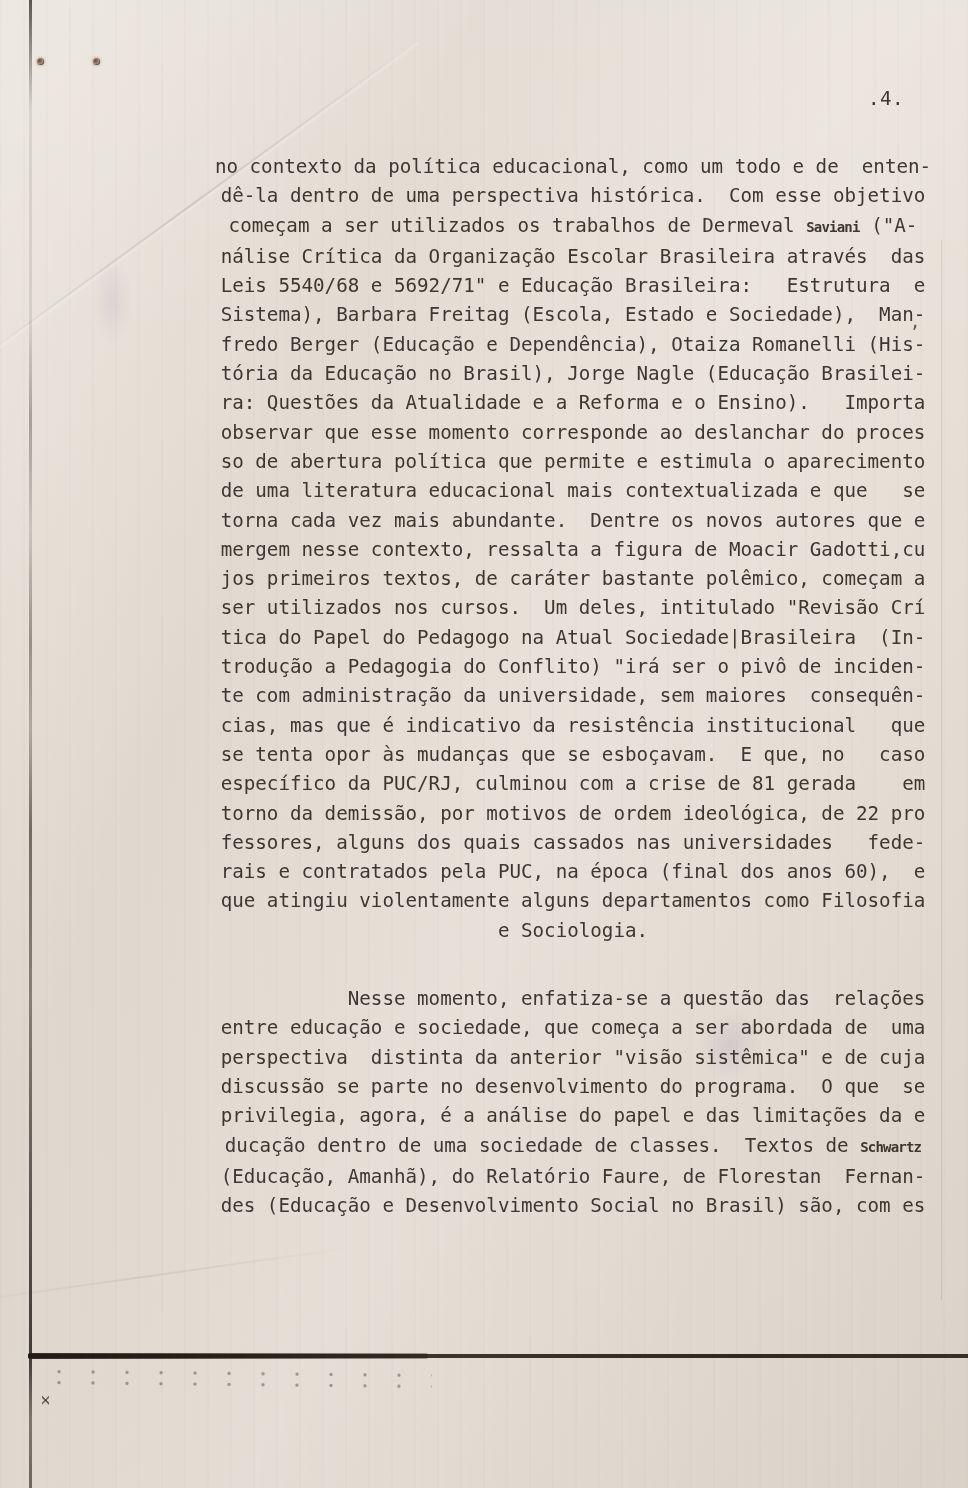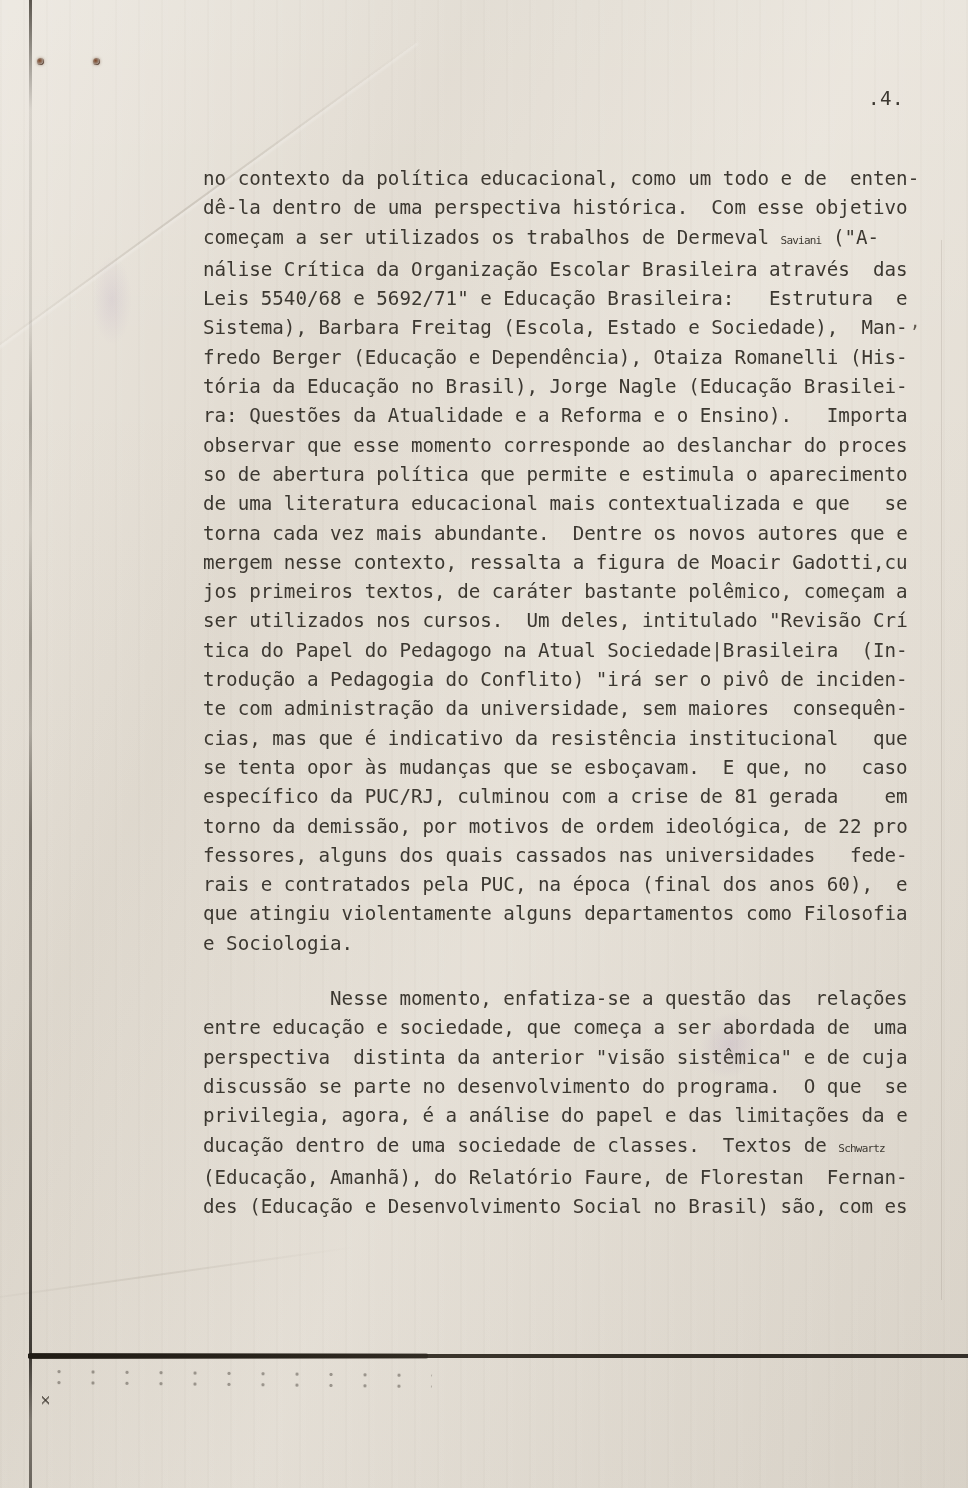--- a/index.html
+++ b/index.html
@@ -77,26 +77,26 @@
       linear-gradient(-45deg, transparent 42%, rgba(50,44,37,0.6) 46%, rgba(50,44,37,0.6) 56%, transparent 60%);
   }
   .ink-dot { position:absolute; width:7px; height:7px; border-radius:50%;
     background:radial-gradient(circle at 38% 38%, #7a4526 0%, #47261472 55%, #3a1e10 75%, rgba(60,32,18,0) 100%);
     box-shadow:0 0 3px rgba(90,55,30,0.5);
   }
   .ink-dot.d1 { left:37px; top:58px; }
   .ink-dot.d2 { left:93px; top:58px; }
   .stray-mark { position:absolute; left:910px; top:312px; font-size:17px; color:rgba(70,62,52,0.85); }
   .page-number { position:absolute; left:868px; top:84px; font-size:19.2px; line-height:29px; letter-spacing:0.5px; }
-  .textblock { position:absolute; left:203px; top:164px; width:740px; font-size:19.2px; line-height:29.3px; }
+  .textblock { position:absolute; left:203px; top:152px; width:740px; font-size:19.2px; line-height:29.3px;text-align:center; }
   .para { white-space:pre; }
-  .para + .para { margin-top:26px; }
+  .para + .para { margin-top:39px; }
   .line { white-space:pre; }
   .u { text-decoration-thickness:1.6px; text-underline-offset:3.5px; }
-  .c { font-size:11px; letter-spacing:-0.8px; }
+  .c { font-size:14px; letter-spacing:-0.8px;font-weight:bold; }
 </style>
 </head>
 <body>
 
 <div class="page">
   <div class="streaks"></div>
   <div class="crease1"></div>
   <div class="crease2"></div>
   <div class="smudge-purple-1"></div>
   <div class="smudge-purple-2"></div>

